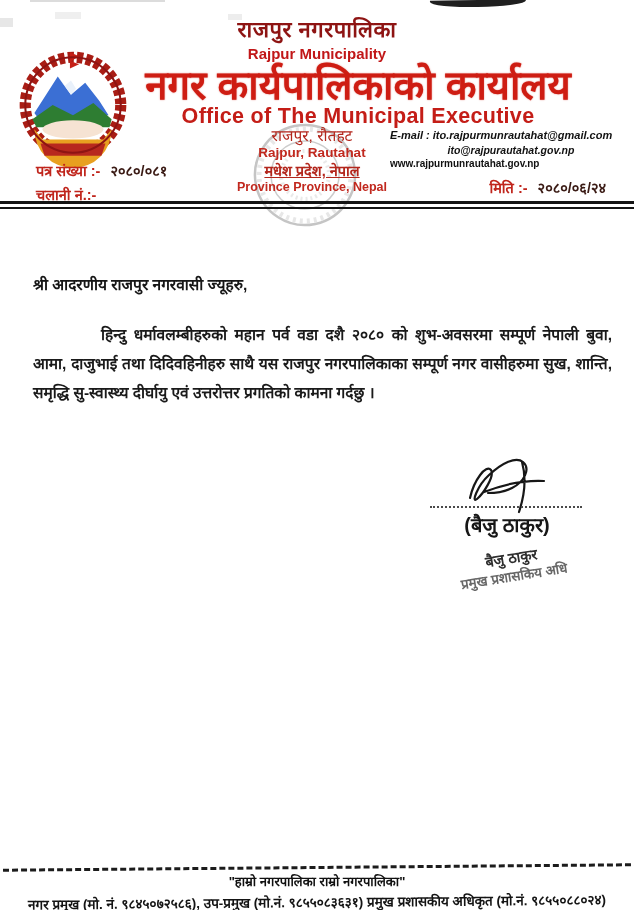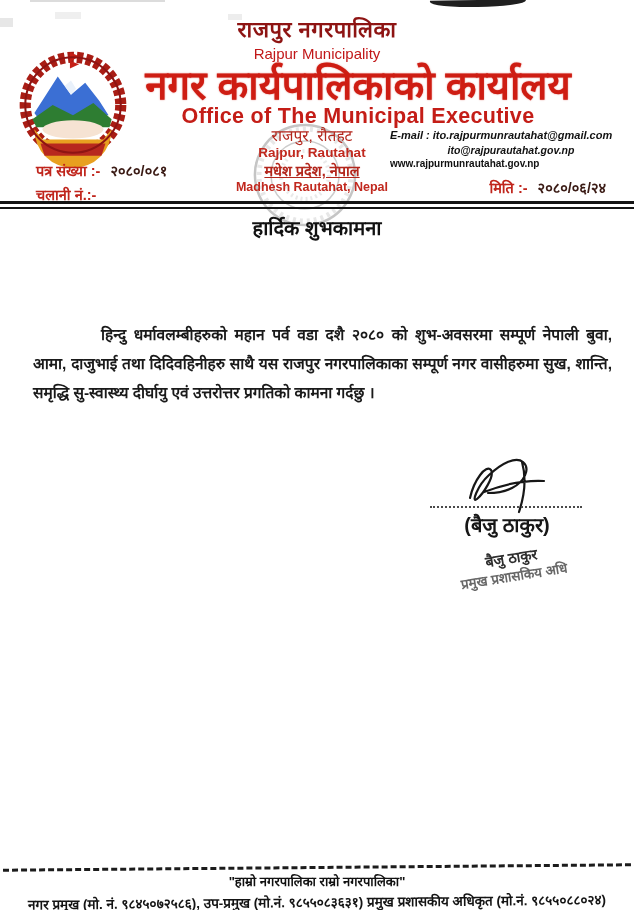--- a/index.html
+++ b/index.html
@@ -7,21 +7,21 @@
     position:relative;width:634px;height:910px;margin:0 auto;
     background:#ffffff;overflow:hidden;
     font-family:"Liberation Sans","DejaVu Sans",sans-serif;
     color:#1b1b1b;
   }
   .abs{position:absolute;}
   .center{text-align:center;}
   .red{color:#c0251c;text-align:right;}
   
   .np-title{top:13px;left:0;right:0;font-size:22px;font-weight:bold;color:#8e1413;letter-spacing:.5px;}
-  .en-muni{top:45px;left:0;right:0;font-size:15px;font-weight:normal;color:#c11718;}
+  .en-muni{top:45px;left:0;right:0;font-size:15px;font-weight:bold;color:#c11718;}
   .big-title{top:56px;left:86px;right:4px;font-size:40px;font-weight:bold;color:#ce1d13;
              text-shadow:0 0 1.5px rgba(206,29,19,.65);white-space:nowrap;}
   .office-en{top:104px;left:86px;right:4px;font-size:21.5px;font-weight:bold;color:#c41d17;letter-spacing:.3px;}
   .logo{left:12px;top:42px;width:122px;height:128px;}
   .addr{left:220px;top:127px;width:184px;line-height:1.18;}
   .addr .l1{font-size:15.5px;font-weight:normal;color:#b3261c;}
   .addr .l2{font-size:13.5px;font-weight:bold;color:#c1281e;}
   .addr .l3{font-size:14.5px;font-weight:bold;color:#b3261c;margin-top:2px;text-decoration:underline;}
   .addr .l4{font-size:12.5px;font-weight:bold;color:#c1281e;}
   .stampring{left:250px;top:120px;width:110px;height:110px;opacity:.42;pointer-events:none;}
@@ -99,21 +99,21 @@
       <circle cx="55" cy="55" r="34" fill="none" stroke="#888" stroke-width="1.5"></circle>
       <circle cx="55" cy="55" r="46" fill="none" stroke="#999" stroke-width="5" stroke-dasharray="3 4" opacity=".55"></circle>
       <circle cx="55" cy="55" r="24" fill="none" stroke="#999" stroke-width="4" stroke-dasharray="2 3" opacity=".5"></circle>
     </g>
   </svg>
 
   <div class="abs center addr">
     <div class="l1">राजपुर, रौतहट</div>
     <div class="l2">Rajpur, Rautahat</div>
     <div class="l3">मधेश प्रदेश, नेपाल</div>
-    <div class="l4">Madhesh Rautahat, Nepal</div>
+    <div class="l4">Province Province, Nepal</div>
   </div>
 
   <div class="abs contact">
     <div class="c1">E-mail : ito.rajpurmunrautahat@gmail.com</div>
     <div class="c2">ito@rajpurautahat.gov.np</div>
     <div class="c3">www.rajpurmunrautahat.gov.np</div>
   </div>
 
   <div class="abs refrow letterno">
     <span class="red">पत्र संख्या :-</span>
@@ -123,21 +123,21 @@
     <span class="red">चलानी नं.:-</span>
     <span class="val"></span>
   </div>
   <div class="abs refrow miti">
     <span class="red">मिति :-</span>
     <span class="val">२०८०/०६/२४</span>
   </div>
 
   <div class="abs divider"></div>
 
-  <div class="abs center letter-title">हार्दिक शुभकामना</div>
+  <div class="abs salutation">श्री आदरणीय राजपुर नगरवासी ज्यूहरु,</div>
   <div class="abs para para1">हिन्दु धर्मावलम्बीहरुको महान पर्व वडा दशै २०८० को शुभ-अवसरमा सम्पूर्ण नेपाली बुवा, आमा, दाजुभाई तथा दिदिवहिनीहरु साथै यस राजपुर नगरपालिकाका सम्पूर्ण नगर वासीहरुमा सुख, शान्ति, समृद्धि सु-स्वास्थ्य दीर्घायु एवं उत्तरोत्तर प्रगतिको कामना गर्दछु ।</div>
 
   <svg class="sig-svg abs" viewBox="0 0 96 64">
     <path d="M12,48 C16,30 28,14 33,20 C37,26 25,44 19,49 C13,54 19,36 31,25 C44,13 58,6 65,12 C73,19 66,32 54,38 C46,42 36,43 30,43 M64,12 C68,26 67,44 61,62 M26,42 C44,35 66,30 86,31" fill="none" stroke="#171717" stroke-width="2.2" stroke-linecap="round"></path>
   </svg>
   <div class="abs dotline"></div>
   <div class="abs center sig-name">(बैजु ठाकुर)</div>
   <div class="abs center sig-stamp">
     <div class="s1">बैजु ठाकुर</div>
     <div class="s2">प्रमुख प्रशासकिय अधि</div>

